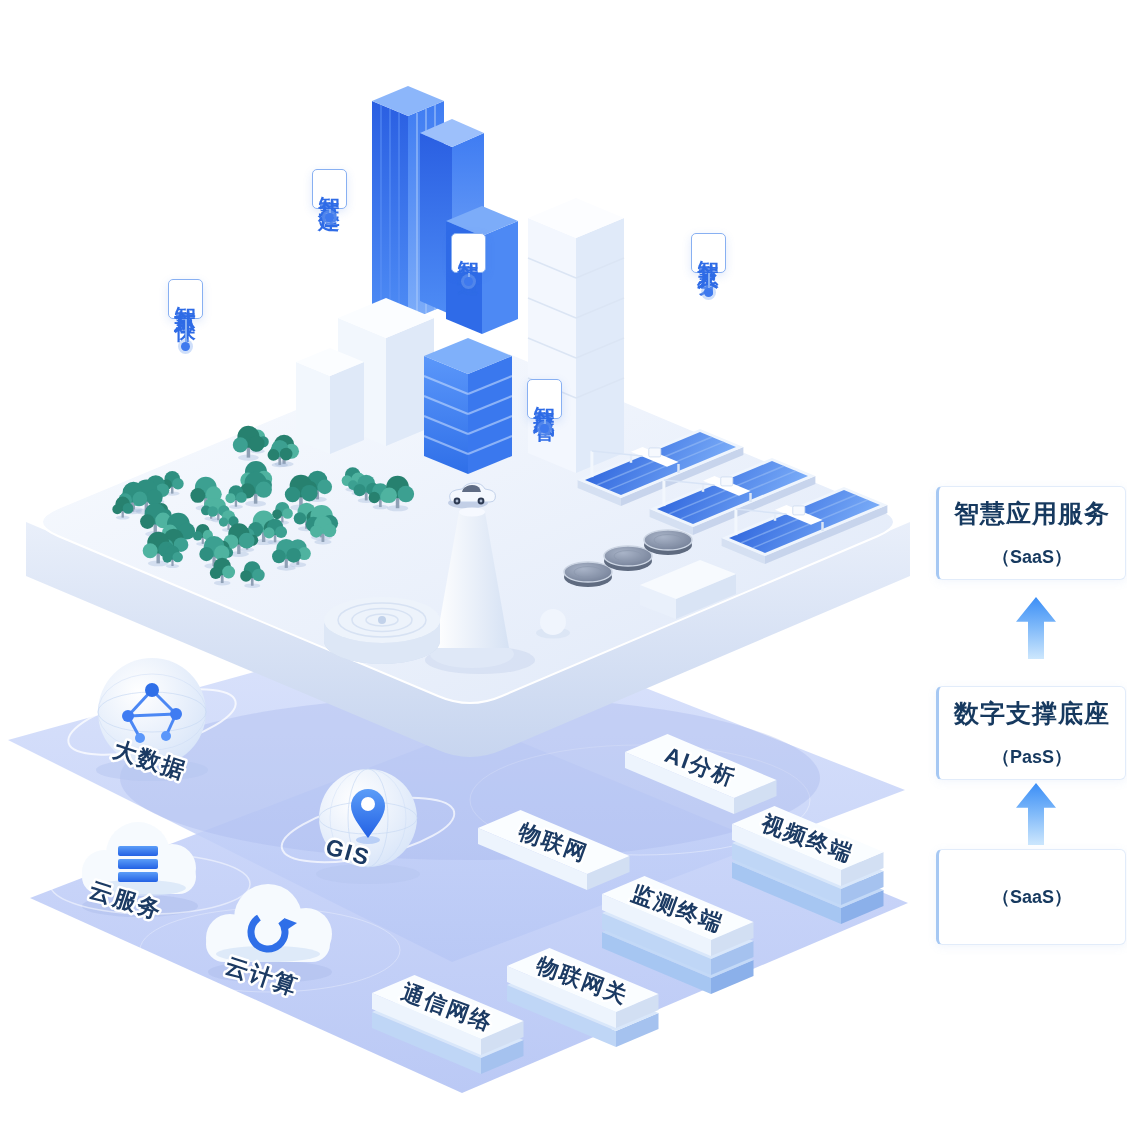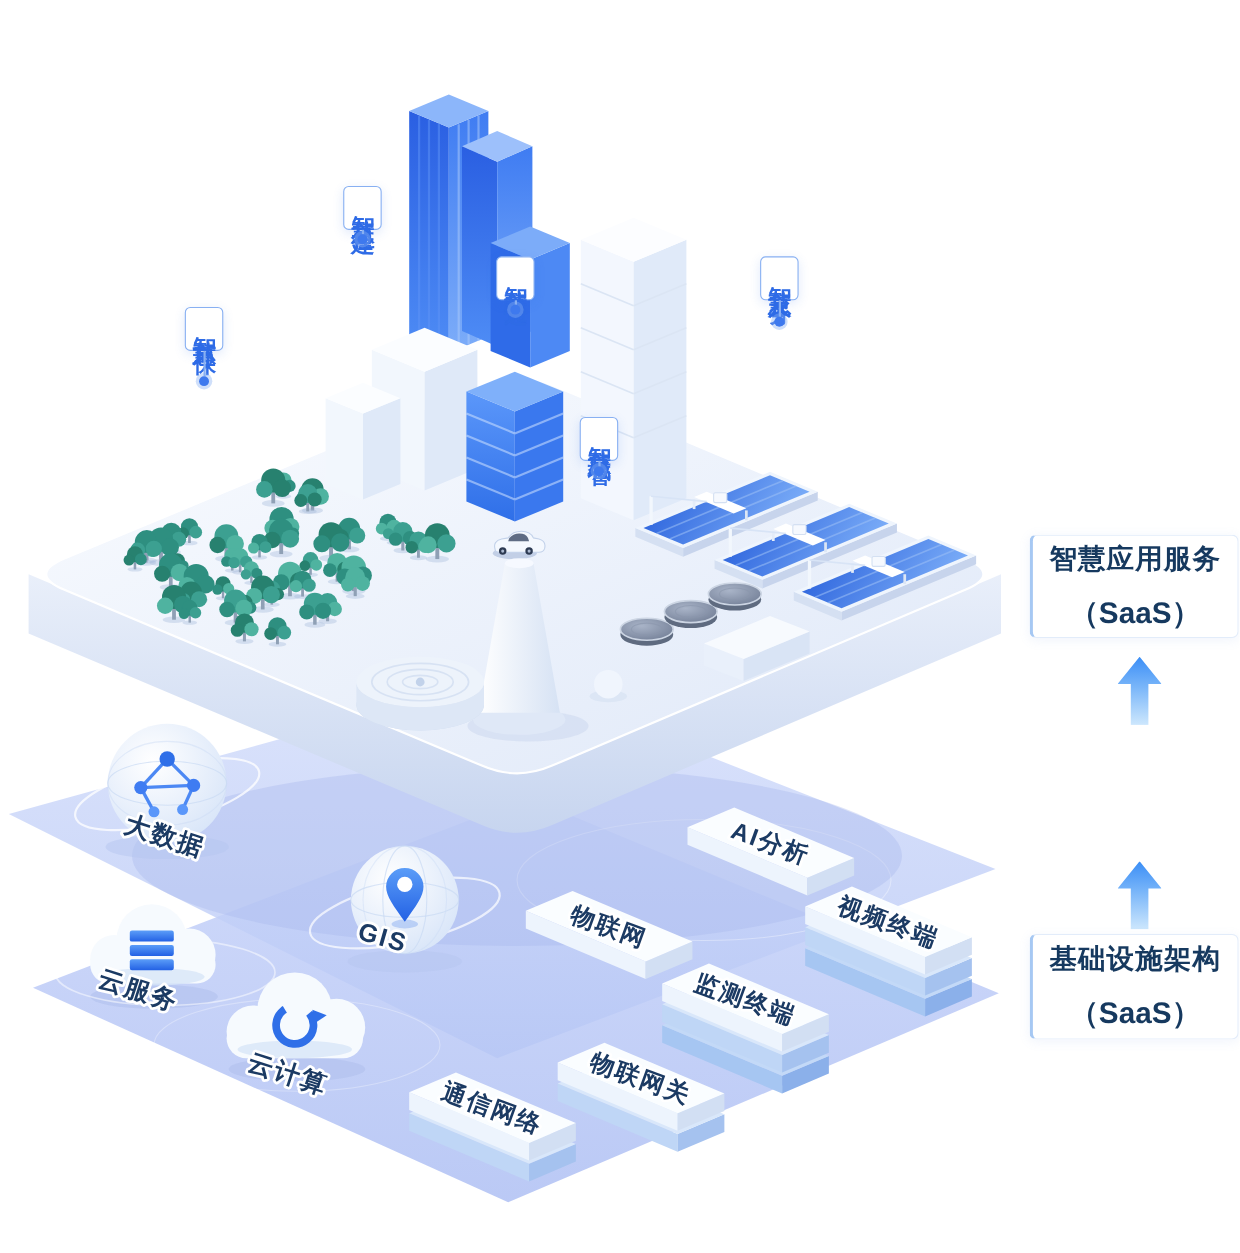--- a/index.html
+++ b/index.html
@@ -32,21 +32,21 @@
   }
 
   
   .rp-card {
     position:absolute; left:936px; width:186px; background:#ffffff;
     border:1px solid #e2ecfa; border-left:3px solid #a6c8f3; border-radius:6px;
     display:flex; flex-direction:column; align-items:center; justify-content:center;
     gap:15px; z-index:5; box-shadow:0 2px 10px rgba(120,160,230,0.10);
   }
   .rp-title { font-size:25px; color:#16395f; font-weight:600; letter-spacing:1px; }
-  .rp-sub   { font-size:27px; color:#16395f; font-weight:600; }
+  .rp-sub   { font-size:18px; color:#16395f; font-weight:600; }
   .rp-arrow {
     position:absolute; left:1016px; width:40px; height:62px; z-index:5;
     background:linear-gradient(180deg,#3b8ef6 0%,#7ab6f9 45%,#cde7fd 100%);
     clip-path:polygon(50% 0%,100% 40%,70% 40%,70% 100%,30% 100%,30% 40%,0% 40%);
   }
 </style>
 </head>
 <body>
 
 <div class="canvas">
@@ -767,19 +767,22 @@
   <div class="callout-box">智慧水务</div>
   <div class="callout-line" style="height:15px"></div>
   <div class="callout-dot"></div>
 </div>
 
 <div class="rp-card" style="top:486px; height:92px">
   <div class="rp-title">智慧应用服务</div>
   <div class="rp-sub">（SaaS）</div>
 </div>
 <div class="rp-arrow" style="top:597px"></div>
+<div class="rp-card" style="top:686px; height:92px">
+  <div class="rp-title">数字支撑底座</div>
+  <div class="rp-sub">（PasS）</div>
+</div>
 <div class="rp-arrow" style="top:783px"></div>
 <div class="rp-card" style="top:849px; height:94px">
-  <div class="rp-title">基础设施架构</div>
   <div class="rp-sub">（SaaS）</div>
 </div>
 
 </div>
 
 </body></html>

